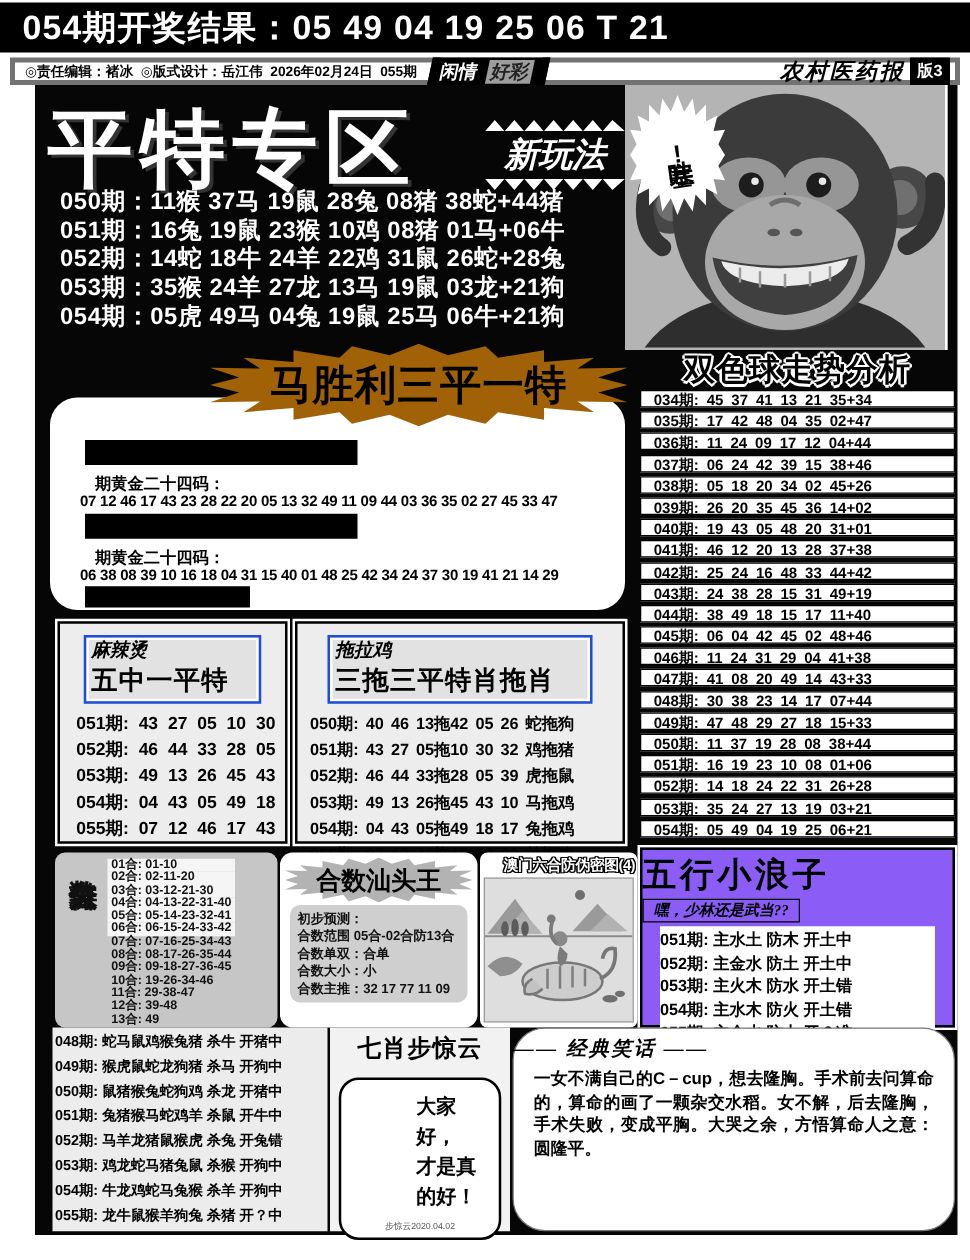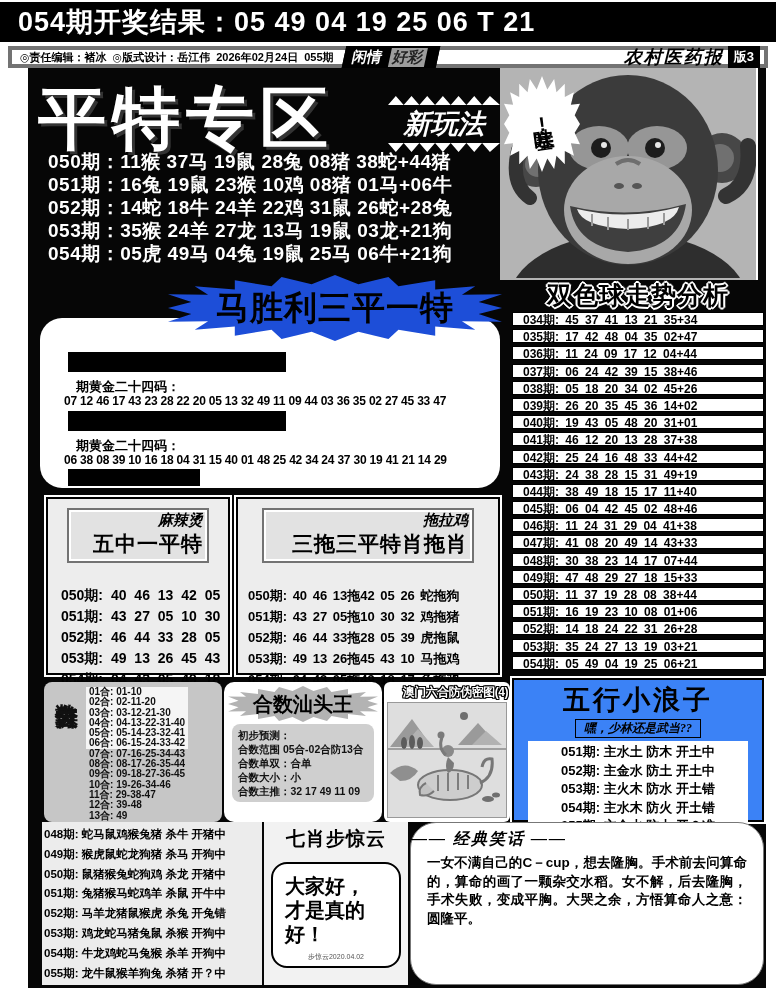--- a/index.html
+++ b/index.html
@@ -43,29 +43,29 @@
   .wow-bubble { position:absolute; left:4px; top:8px; width:76px; height:96px; background:#fff; display:flex; align-items:center; justify-content:center; }
   .wow-bubble .wt { writing-mode:vertical-rl; text-orientation:upright; font-size:20px; font-weight:900; color:#000; transform:rotate(-8deg); }
 
   
   .ssq-title { position:absolute; left:512px; top:279px; width:252px; text-align:center; font-size:25px; font-weight:900; letter-spacing:1px; }
   .ssq-rows { position:absolute; left:512px; top:312px; width:252px; }
   .ssq-row { background:#fff; color:#000; font-size:12px; font-weight:bold; height:14px; line-height:14px; margin-bottom:3.2px; padding-left:10px; white-space:nowrap; word-spacing:3px; border:1px solid #000; }
 
   
   .ms-box { position:absolute; left:40px; top:318px; width:460px; height:170px; background:#fff; border-radius:22px; }
-  .ms-burst { position:absolute; left:168px; top:275px; width:334px; height:66px; background:#1d4ed8; display:flex; align-items:center; justify-content:center; }
+  .ms-burst { position:absolute; left:168px; top:275px; width:334px; height:66px; background:#a16207; display:flex; align-items:center; justify-content:center; }
   .ms-burst .mt { font-size:33px; font-weight:900; color:#000; letter-spacing:1px; }
   .redact { position:absolute; background:#000; }
   .ms-label { position:absolute; font-size:13px; font-weight:bold; color:#000; }
   .ms-codes { position:absolute; left:64px; width:428px; font-size:12px; font-weight:bold; color:#000; white-space:nowrap; letter-spacing:-0.2px; }
 
   
   .frame-box { position:absolute; background:#ededed; border:2px solid #000; box-shadow:0 0 0 2px #fff; }
-  .hdr { margin:9px auto 22px; border:2px solid #737373; box-shadow:inset 0 0 0 2px #fff; background:#e2e2e2; text-align:right; padding:1px 4px 3px; }
+  .hdr { margin:9px auto 5px; border:2px solid #1d4ed8; box-shadow:inset 0 0 0 2px #fff; background:#e2e2e2; text-align:left; padding:1px 4px 3px; }
   .hdr .script { font-family:"Liberation Serif","DejaVu Serif",serif; font-style:italic; font-weight:bold; font-size:15px; }
   .hdr .big { font-size:21px; font-weight:900; letter-spacing:1px; }
   .fb-rows { padding-left:13px; }
   .fb-row { font-size:14px; font-weight:bold; line-height:21px; white-space:nowrap; word-spacing:4px; }
   .tuola .fb-row { font-size:13px; word-spacing:2px; }
 
   
   .heshu-box { position:absolute; left:44px; top:682px; width:178px; height:140px; background:#c6c6c6; border-radius:8px; display:flex; }
   .heshu-title { writing-mode:vertical-rl; text-orientation:upright; font-family:"Liberation Serif","DejaVu Serif",serif; font-weight:900; font-size:23px; line-height:40px; padding:4px 0 0 2px; color:#111; }
   .heshu-rows { padding-top:5px; }
@@ -78,35 +78,35 @@
   .st-burst .stt { font-size:20px; font-weight:900; color:#000; }
   .st-panel { margin:2px 8px; background:#cfcfcf; border-radius:8px; padding:4px 6px; }
   .st-line { font-size:10.5px; font-weight:bold; line-height:14px; white-space:nowrap; color:#111; }
 
   
   .aomen-box { position:absolute; left:384px; top:682px; width:126px; height:140px; background:#fff; border-radius:6px; padding:2px; }
   .aomen-title { font-size:12px; font-weight:900; text-align:right; letter-spacing:-0.5px; white-space:nowrap; }
   .aomen-pic { width:120px; height:116px; margin:1px auto 0; background:#dedede; border:1px solid #999; }
 
   
-  .wx-box { position:absolute; left:512px; top:678px; width:252px; height:144px; background:#3b82f6; border:2px solid #000; box-shadow:0 0 0 2px #fff; text-align:center; }
+  .wx-box { position:absolute; left:512px; top:678px; width:252px; height:144px; background:#8b5cf6; border:2px solid #000; box-shadow:0 0 0 2px #fff; text-align:left; }
   .wx-title { font-size:27px; font-weight:900; letter-spacing:3px; margin-top:2px; }
   .wx-sub { display:inline-block; border:1px solid #000; font-family:"Liberation Serif","DejaVu Serif",serif; font-style:italic; font-weight:bold; font-size:12px; padding:0 8px; margin:1px 0 3px; }
   .wx-panel { margin:0 14px; background:#fff; padding:2px 0; }
   .wx-row { font-size:13px; font-weight:bold; line-height:18.5px; white-space:nowrap; }
 
   
   .sx-box { position:absolute; left:42px; top:822px; width:220px; height:163px; background:#ececec; padding:3px 0 0 2px; }
   .sx-row { font-size:11.5px; font-weight:bold; line-height:19.8px; white-space:nowrap; color:#000; }
 
   
   .bjy-box { position:absolute; left:264px; top:822px; width:144px; height:163px; background:#f2f2f2; text-align:center; }
   .bjy-title { font-size:19px; font-weight:900; margin-top:4px; letter-spacing:1px; }
   .bjy-bubble { margin:10px 7px 0; background:#fff; border:2px solid #000; border-radius:16px; padding:10px 6px 4px; text-align:left; }
-  .bjy-line { font-size:20px; font-weight:bold; line-height:24px; padding-left:6px; }
+  .bjy-line { font-size:16px; font-weight:bold; line-height:24px; padding-left:6px;margin-left:48px; }
   .bjy-sign { font-size:7px; color:#555; text-align:center; margin-top:6px; }
 
   
   .joke-box { position:absolute; left:410px; top:822px; width:354px; height:163px; background:#fff; border-radius:26px; border:1px solid #777; }
   .joke-title { text-align:left; font-family:"Liberation Serif","DejaVu Serif",serif; font-style:italic; font-weight:900; font-size:16px; margin-top:6px; letter-spacing:2px; }
   .joke-body { padding:4px 16px 0; font-size:13.5px; font-weight:bold; line-height:18.5px; text-align:justify; }
 </style>
 </head>
 <body>
 
@@ -215,21 +215,20 @@
   <div class="ms-codes" style="top:453px;">06 38 08 39 10 16 18 04 31 15 40 01 48 25 42 34 24 37 30 19 41 21 14 29</div>
   <div class="redact" style="left:68px; top:469px; width:132px; height:17px;"></div>
 
   <div class="frame-box" style="left:46px; top:497px; width:184px; height:178px;">
     <div class="hdr" style="width:142px;">
       <div class="script">麻辣烫</div>
       <div class="big">五中一平特</div>
     </div>
     <div class="fb-rows">
 
-    <div class="fb-row">050期: 40 46 13 42 05</div>
         <div class="fb-row">051期: 43 27 05 10 30</div>
         <div class="fb-row">052期: 46 44 33 28 05</div>
         <div class="fb-row">053期: 49 13 26 45 43</div>
         <div class="fb-row">054期: 04 43 05 49 18</div>
         <div class="fb-row">055期: 07 12 46 17 43</div>
       </div>
   </div>
 
   <div class="frame-box tuola" style="left:236px; top:497px; width:264px; height:178px;">
     <div class="hdr" style="width:212px;">
@@ -270,21 +269,21 @@
   <div class="shantou-box">
     <div class="st-burst burst">
       <div class="stt">合数汕头王</div>
     </div>
     <div class="st-panel">
 
     <div class="st-line">初步预测：</div>
         <div class="st-line">合数范围 05合-02合防13合</div>
         <div class="st-line">合数单双：合单</div>
         <div class="st-line">合数大小：小</div>
-        <div class="st-line">合数主推：32 17 49 11 09</div>
+        <div class="st-line">合数主推：32 17 77 11 09</div>
       </div>
   </div>
 
   <div class="aomen-box">
     <div class="aomen-title stroke-b" style="color:#fff;">澳门六合防伪密图(4)</div>
     <div class="aomen-pic">
       <svg width="118" height="114" viewBox="0 0 118 114">
         <rect width="118" height="114" fill="#dedede"></rect>
         <circle cx="76" cy="13" r="4" fill="#6f6f6f"></circle>
         <path d="M2 44 L24 16 L44 44 Z" fill="#9a9a9a"></path>

